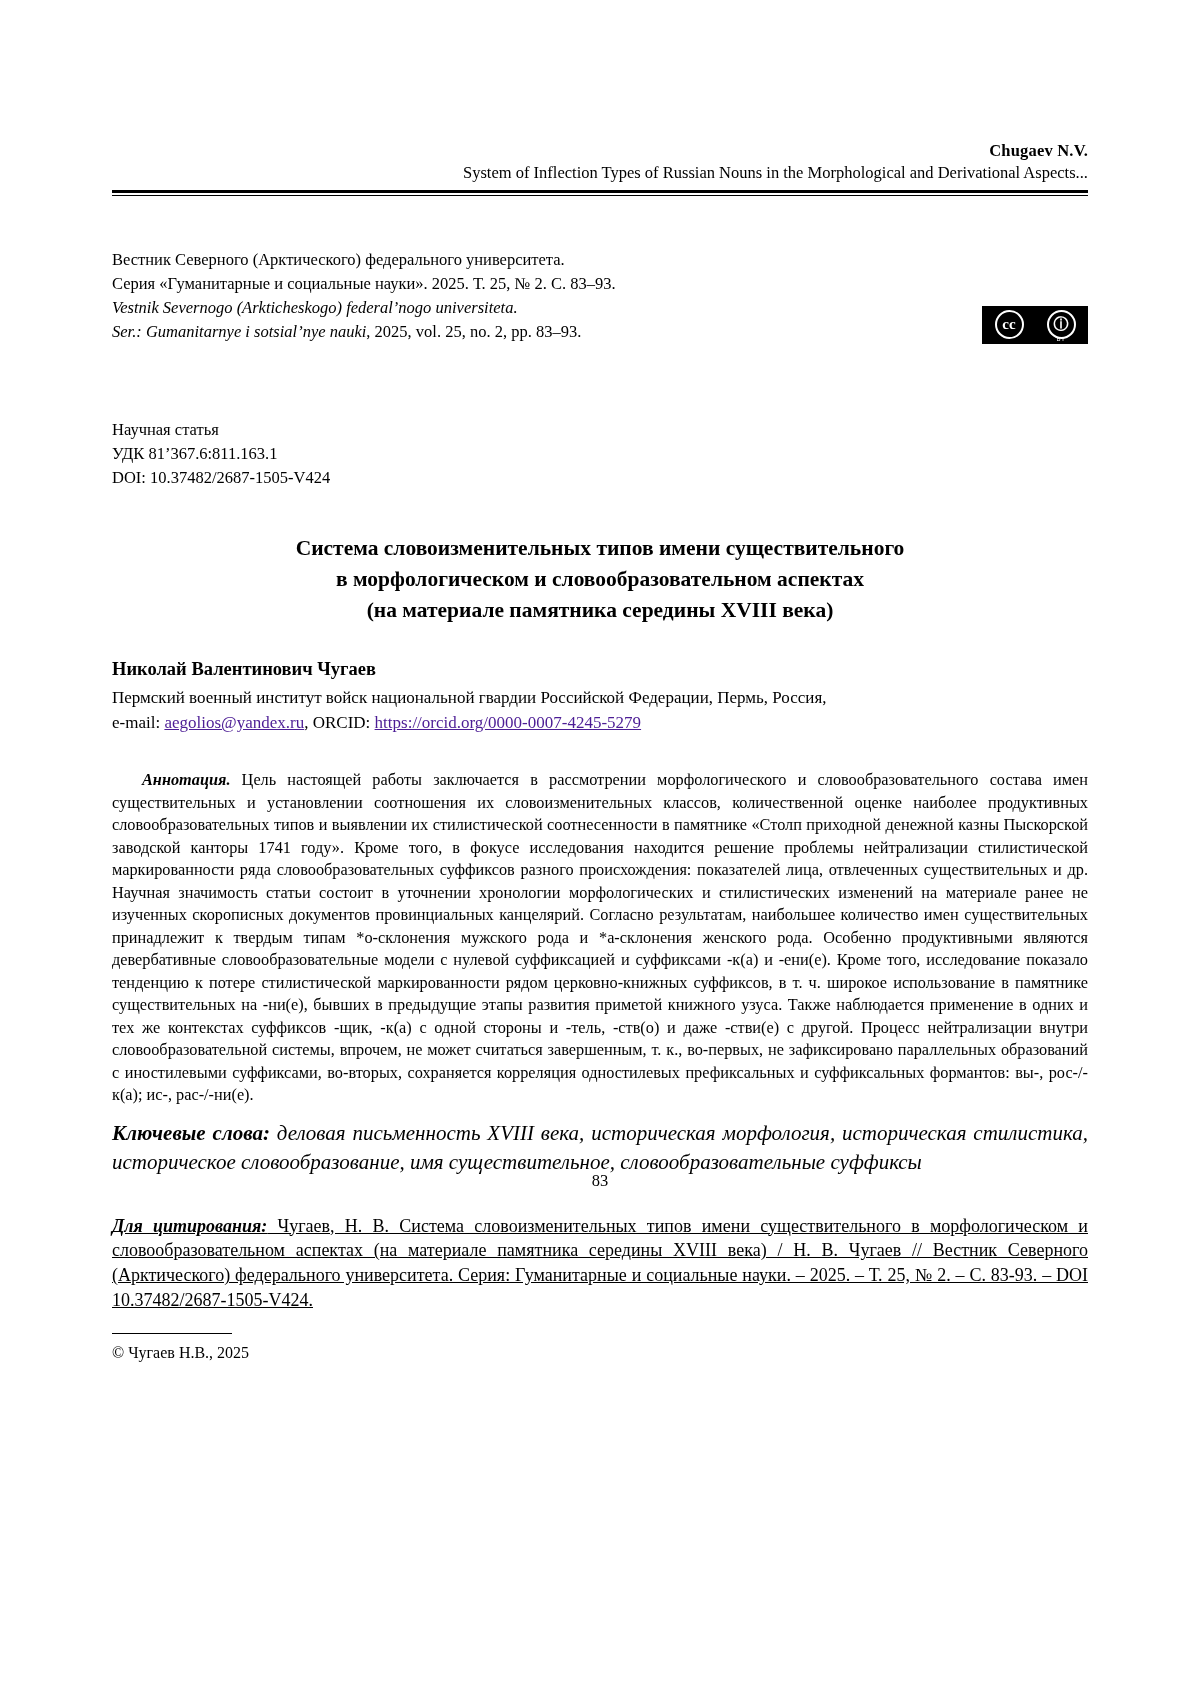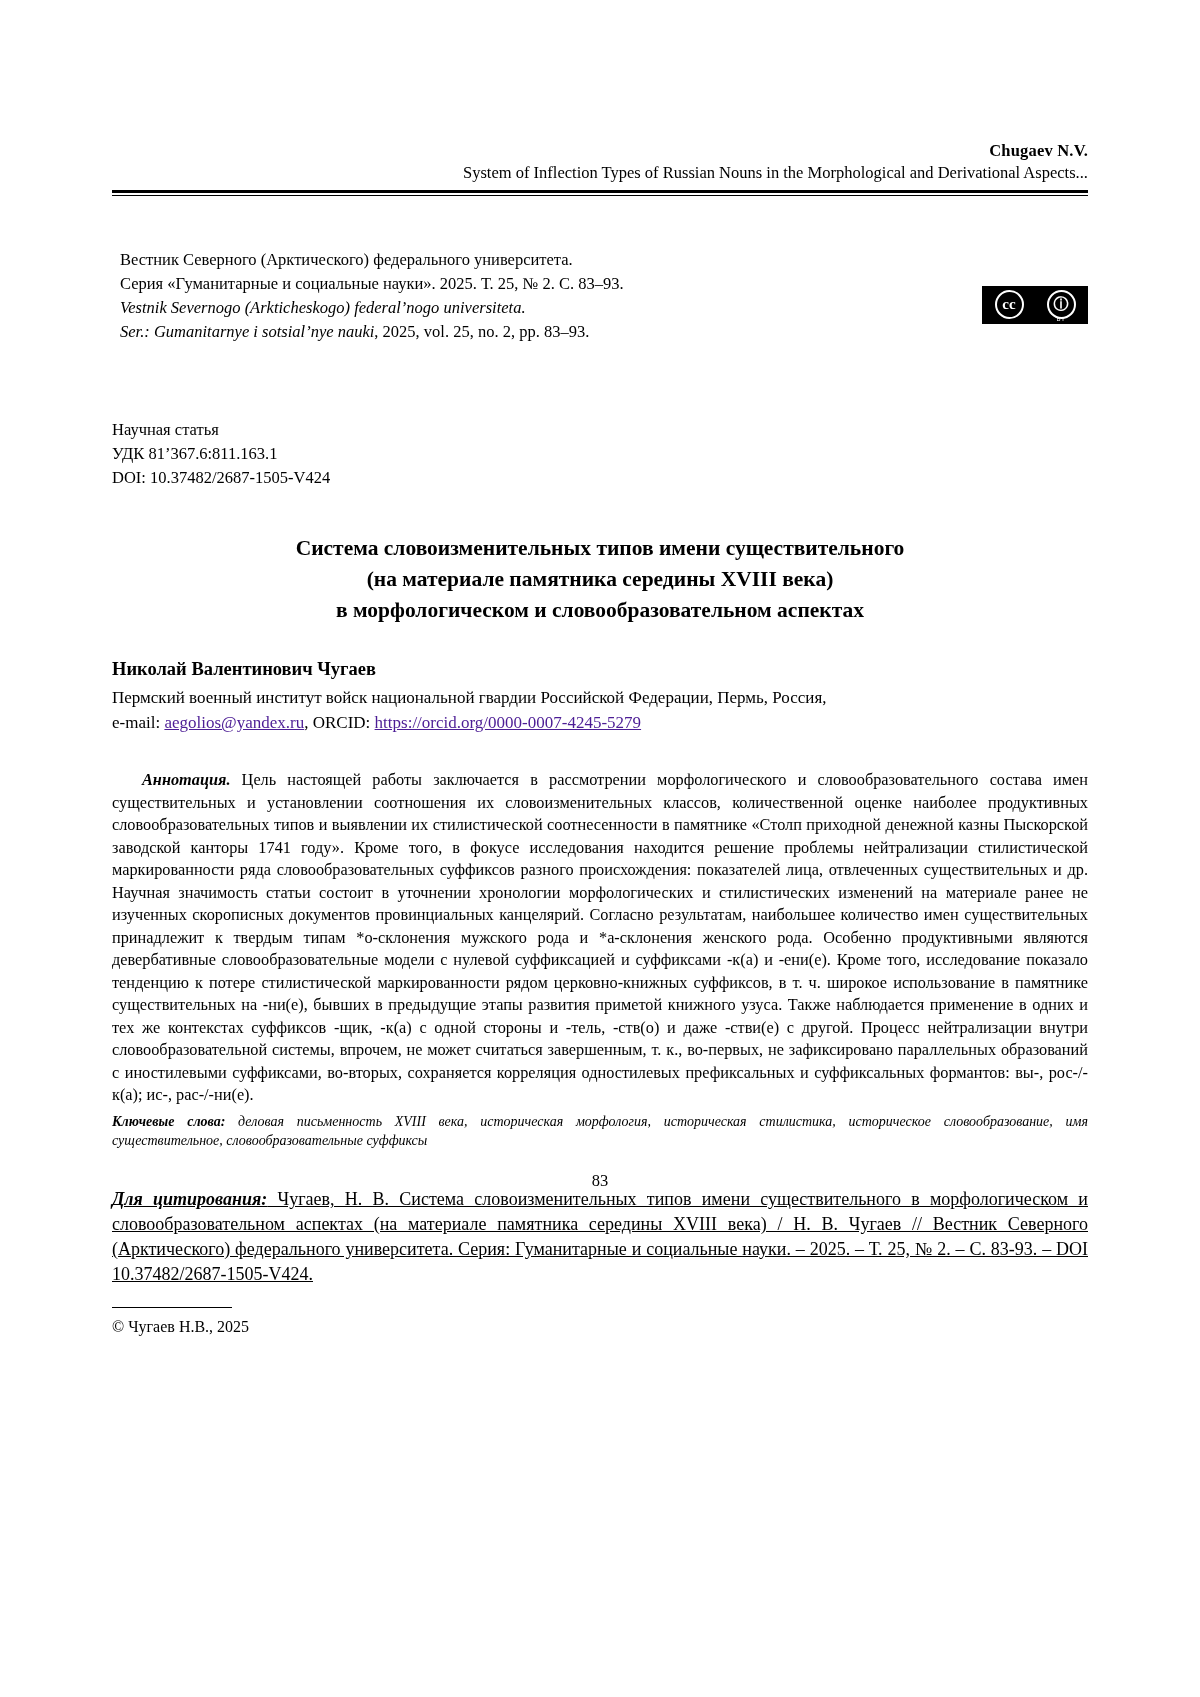--- a/index.html
+++ b/index.html
@@ -46,22 +46,21 @@
   .rule-thin {
     border-top: 1.2px solid #000;
     height: 0;
     margin-top: 2.5px;
   }
 
   
   .journal-row {
     display: flex;
     justify-content: space-between;
-    align-items: center;
-    margin-left: 8px;
+    align-items: flex-end;
   }
   .journal-block {
     font-size: 16.5px;
     line-height: 1.45;
   }
   .journal-block .it {
     font-style: italic;
   }
   .cc-badge {
     width: 104px;
@@ -146,22 +145,22 @@
     line-height: 1.38;
     text-align: justify;
     text-indent: 30px;
     hyphens: auto;
   }
   .abstract b.it {
     font-weight: bold;
     font-style: italic;
   }
   .keywords {
-    margin-top: 5px;
-    font-size: 14px;
+    margin-top: 12px;
+    font-size: 21px;
     line-height: 1.38;
     text-align: justify;
     font-style: italic;
   }
   .keywords .lead {
     font-weight: bold;
     font-style: italic;
   }
   .citation {
     margin-top: 37px;
@@ -227,22 +226,22 @@
   </div>
 
   <div class="meta">
     <div>Научная статья</div>
     <div>УДК 81’367.6:811.163.1</div>
     <div>DOI: 10.37482/2687-1505-V424</div>
   </div>
 
   <div class="art-title">
     <div>Система словоизменительных типов имени существительного</div>
+    <div>в морфологическом и словообразовательном аспектах</div>
     <div>(на материале памятника середины XVIII века)</div>
-    <div>в морфологическом и словообразовательном аспектах</div>
   </div>
 
   <div class="author-name">Николай Валентинович Чугаев</div>
   <div class="affiliation">
     <span>Пермский военный институт войск национальной гвардии Российской Федерации, Пермь, Россия,</span><br>
     <span>e-mail: </span><a class="link" href="#">aegolios@yandex.ru</a><span>, ORCID: </span><a class="link" href="#">https://orcid.org/0000-0007-4245-5279</a>
   </div>
 
   <div class="abstract"><b class="it">Аннотация.</b><span> Цель настоящей работы заключается в рассмотрении морфологического и словообразовательного состава имен существительных и установлении соотношения их словоизменительных классов, количественной оценке наиболее продуктивных словообразовательных типов и выявлении их стилистической соотнесенности в памятнике «Столп приходной денежной казны Пыскорской заводской канторы 1741 году». Кроме того, в фокусе исследования находится решение проблемы нейтрализации стилистической маркированности ряда словообразовательных суффиксов разного происхождения: показателей лица, отвлеченных существительных и др. Научная значимость статьи состоит в уточнении хронологии морфологических и стилистических изменений на материале ранее не изученных скорописных документов провинциальных канцелярий. Согласно результатам, наибольшее количество имен существительных принадлежит к твердым типам *о-склонения мужского рода и *а-склонения женского рода. Особенно продуктивными являются девербативные словообразовательные модели с нулевой суффиксацией и суффиксами -к(а) и -ени(е). Кроме того, исследование показало тенденцию к потере стилистической маркированности рядом церковно-книжных суффиксов, в т. ч. широкое использование в памятнике существительных на -ни(е), бывших в предыдущие этапы развития приметой книжного узуса. Также наблюдается применение в одних и тех же контекстах суффиксов -щик, -к(а) с одной стороны и -тель, -ств(о) и даже -стви(е) с другой. Процесс нейтрализации внутри словообразовательной системы, впрочем, не может считаться завершенным, т. к., во-первых, не зафиксировано параллельных образований с иностилевыми суффиксами, во-вторых, сохраняется корреляция одностилевых префиксальных и суффиксальных формантов: вы-, рос-/-к(а); ис-, рас-/-ни(е).</span></div>
 

